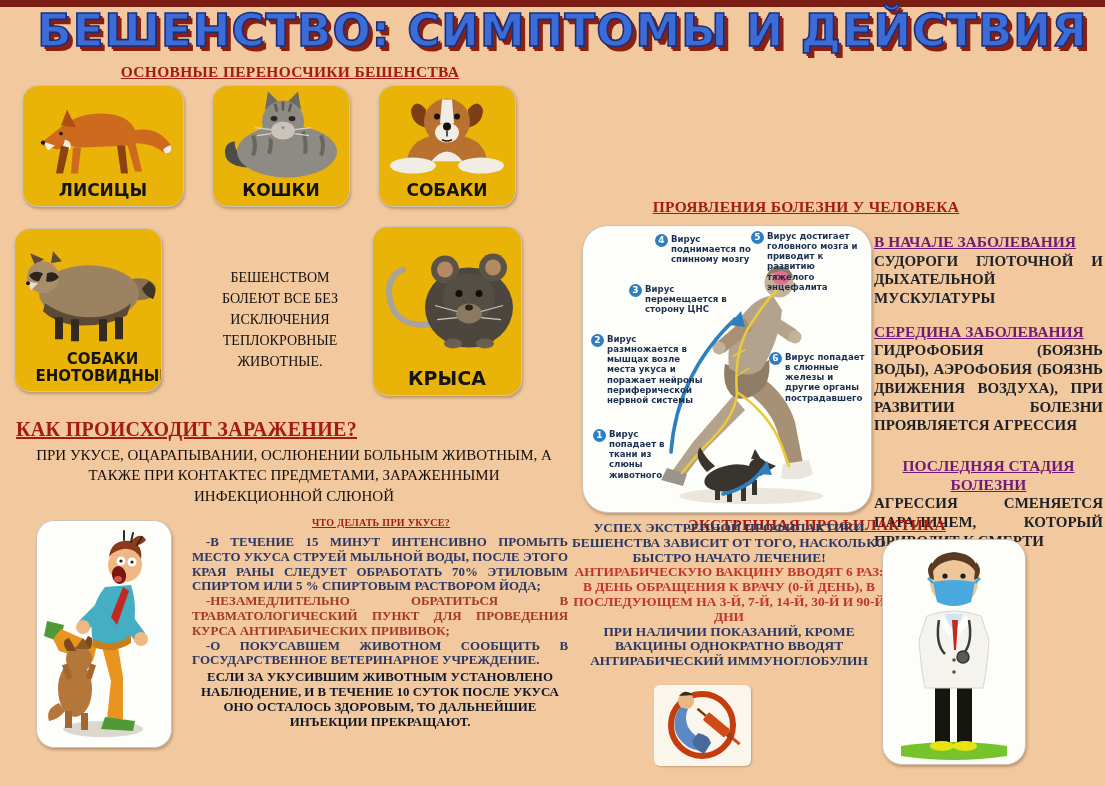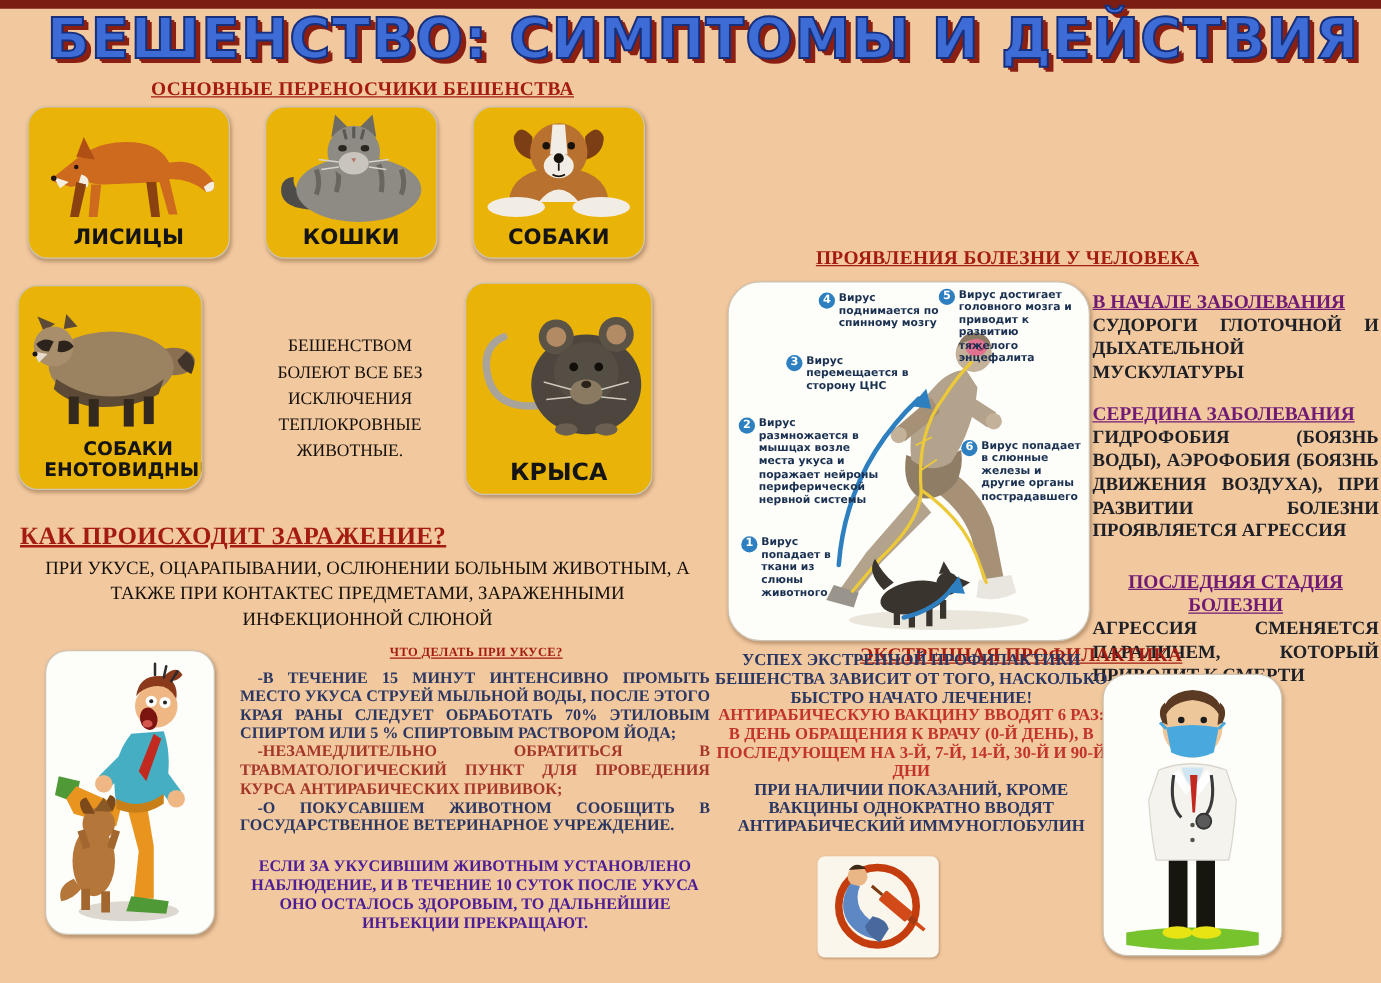--- a/index.html
+++ b/index.html
@@ -61,21 +61,21 @@
         font:15px/1.35 "Liberation Serif",serif;color:#15100b;}
 
   #man-card{position:absolute;left:36px;top:520px;width:134px;height:226px;background:#fdfdfa;
         border:1px solid #cfc4b4;border-radius:18px;box-shadow:1px 2px 3px rgba(90,60,30,.35);overflow:hidden;}
 
   #bite-body{position:absolute;left:192px;top:535px;width:376px;
         font:bold 12.9px/14.8px "Liberation Serif",serif;}
   .bstep{text-align:justify;text-indent:14px;}
   .b-navy{color:#2a3763;}
   .b-red{color:#a5372a;}
-  .bnote{color:#4c1d95;text-align:center;margin-top:18px;}
+  .bnote{color:#0f172a;text-align:center;margin-top:2px;}
 
   #proph-body{position:absolute;left:572px;top:521px;width:314px;text-align:center;
         font:bold 13.4px/14.8px "Liberation Serif",serif;}
   .p-navy{color:#2a3763;margin:0;}
   .p-red{color:#c2342a;margin:0;}
 
   #syringe-card{position:absolute;left:654px;top:685px;width:97px;height:81px;background:#fbf6ec;
         border-radius:6px;box-shadow:1px 1px 2px rgba(90,60,30,.3);}
   #doctor-card{position:absolute;left:882px;top:539px;width:142px;height:224px;background:#fdfdfa;
         border:1px solid #cfc4b4;border-radius:20px;box-shadow:1px 2px 3px rgba(90,60,30,.35);overflow:hidden;}

